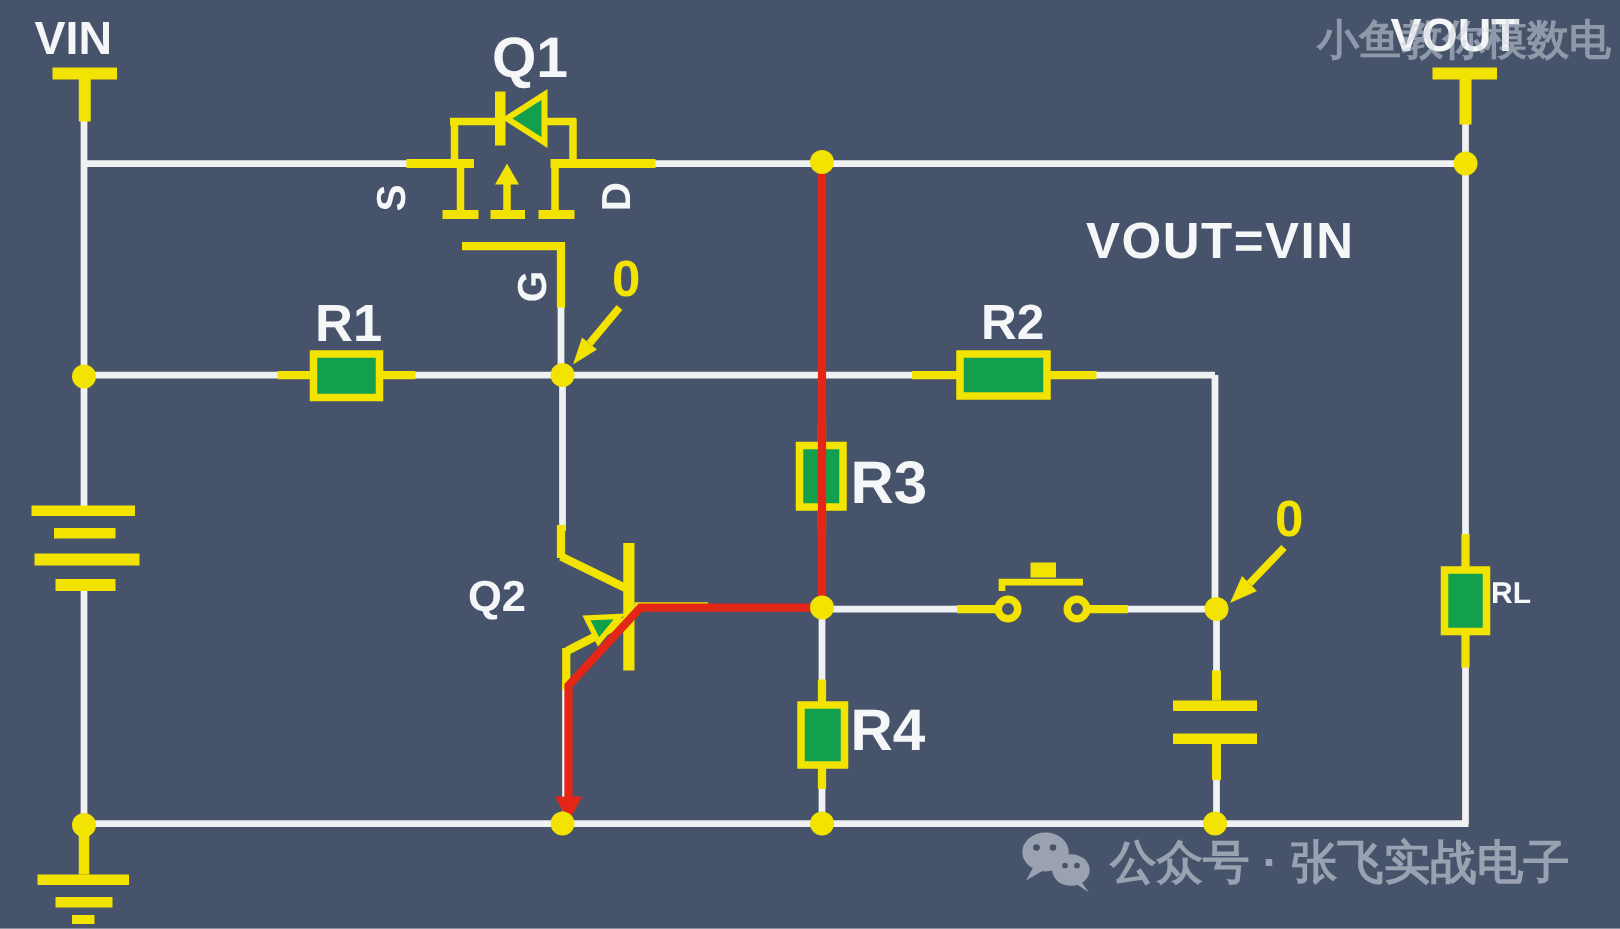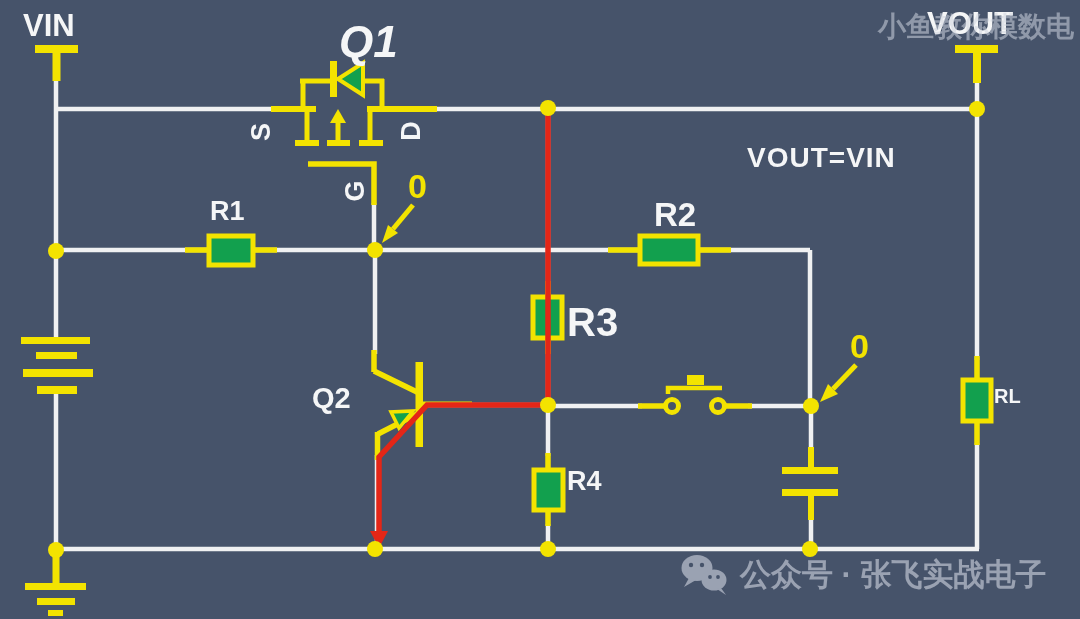--- a/index.html
+++ b/index.html
@@ -186,33 +186,33 @@
       <polygon class="yfill" points="382,243 398,233 388,225"></polygon>
     </g>
     <g>
       <path class="ypath" stroke-width="5" d="M856 365 L833 389"></path>
       <polygon class="yfill" points="820,402 838,394 828,384"></polygon>
     </g>
   </svg>
 
   <div class="lbl" style="left:23px;top:10px;font-size:31px;">VIN</div>
   <div class="lbl" style="left:927px;top:8px;font-size:31px;">VOUT</div>
-  <div class="lbl" style="left:339px;top:20px;font-size:44px;font-style:italic;">Q1</div>
+  <div class="lbl" style="left:328px;top:20px;font-size:38px;">Q1</div>
   <div class="lbl" style="left:312px;top:384px;font-size:29px;">Q2</div>
-  <div class="lbl" style="left:210px;top:198px;font-size:27px;">R1</div>
+  <div class="lbl" style="left:210px;top:198px;font-size:35px;">R1</div>
   <div class="lbl" style="left:654px;top:198px;font-size:33px;">R2</div>
   <div class="lbl" style="left:567px;top:302px;font-size:40px;">R3</div>
-  <div class="lbl" style="left:567px;top:468px;font-size:27px;">R4</div>
+  <div class="lbl" style="left:567px;top:468px;font-size:39px;">R4</div>
   <div class="lbl" style="left:994px;top:386px;font-size:20px;">RL</div>
 
   <div class="lbl rot" style="left:236px;top:107px;font-size:27px;">S</div>
   <div class="lbl rot" style="left:386px;top:106px;font-size:27px;">D</div>
   <div class="lbl rot" style="left:330px;top:166px;font-size:27px;">G</div>
 
-  <div class="lbl" style="left:747px;top:144px;font-size:28px;letter-spacing:1px;">VOUT=VIN</div>
+  <div class="lbl" style="left:724px;top:144px;font-size:34px;letter-spacing:1px;">VOUT=VIN</div>
   <div class="lbl yellow-lbl" style="left:408px;top:169px;font-size:34px;">0</div>
   <div class="lbl yellow-lbl" style="left:850px;top:329px;font-size:34px;">0</div>
 
   <div class="wm-top">小鱼教你模数电</div>
 
   <div class="wm-bottom">
     <svg width="50" height="42" viewBox="0 0 50 42">
       <ellipse cx="17" cy="14" rx="15.5" ry="13" fill="var(--wm,#9aa2b2)"></ellipse>
       <polygon points="9,24 4,33 16,26" fill="var(--wm,#9aa2b2)"></polygon>
       <circle cx="11" cy="11" r="2.2" fill="var(--background,#46536a)"></circle>

